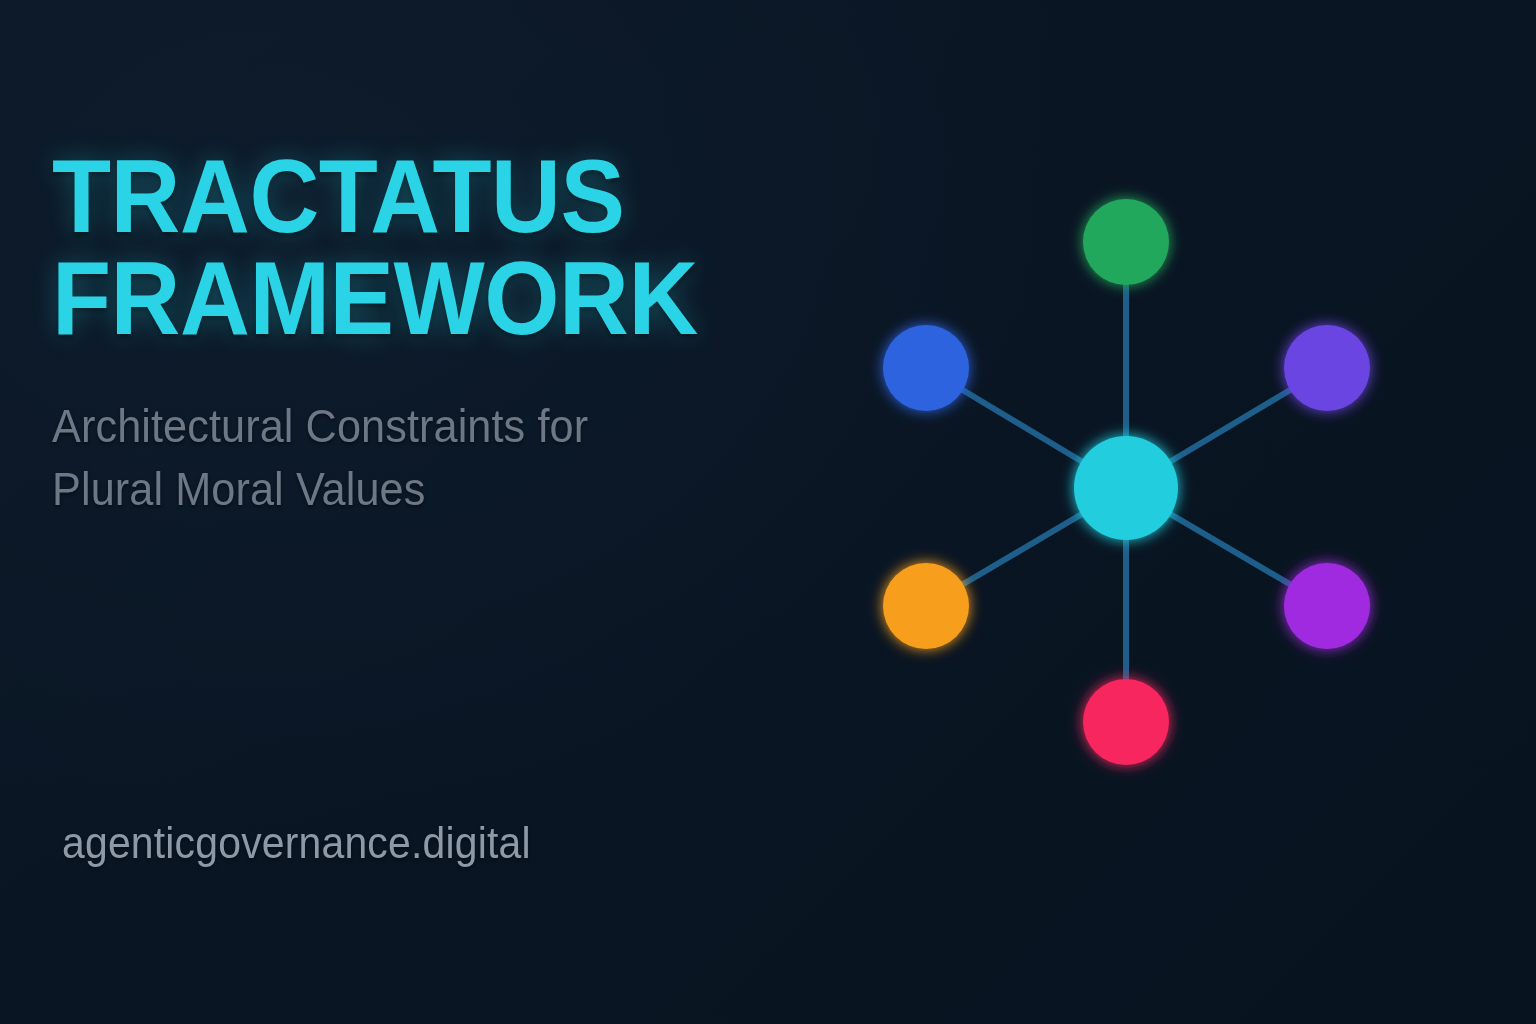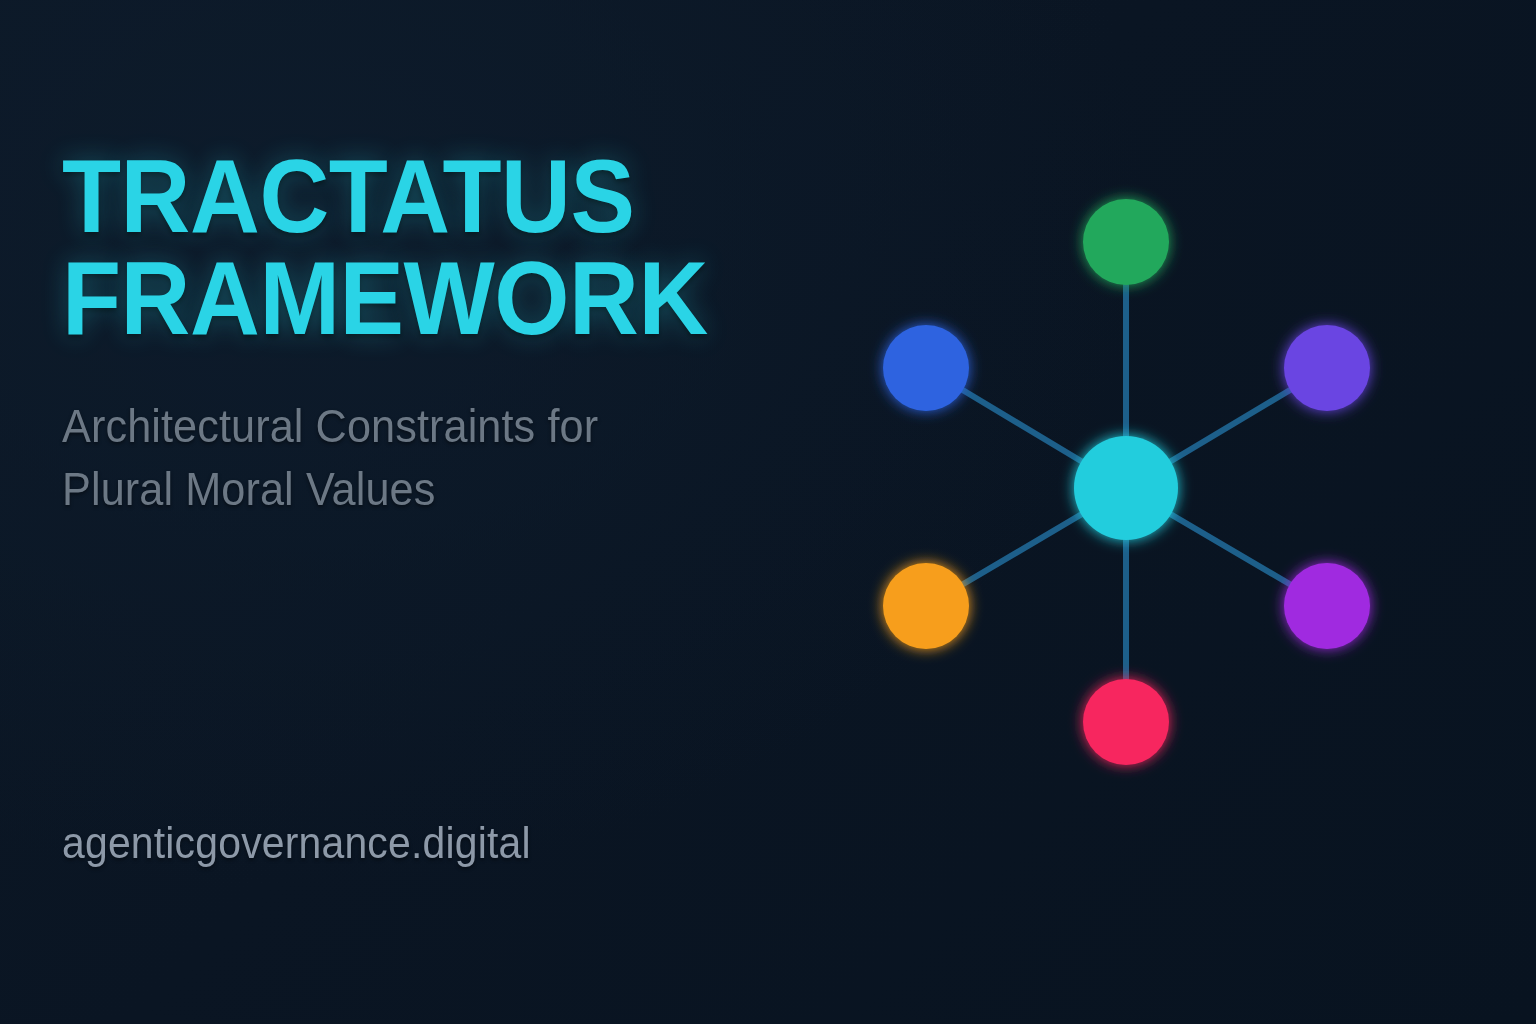--- a/index.html
+++ b/index.html
@@ -15,21 +15,21 @@
     background:
       radial-gradient(ellipse 1400px 1100px at 18% 20%, #0d1b2b 0%, rgba(13,27,43,0) 62%),
       linear-gradient(135deg, #0c1826 0%, #0a1523 45%, #081320 100%);
     font-family: "Liberation Sans", sans-serif;
     -webkit-font-smoothing: antialiased;
   }
 
   
   #text-block {
     position: absolute;
-    left: 62px;
+    left: 52px;
     top: 146px;
     width: 780px;
   }
 
   #title {
     margin: 0;
     color: #2ad4e6;
     font-family: "Liberation Sans Narrow", "Liberation Sans", sans-serif;
     font-size: 104px;
     font-weight: 700;

